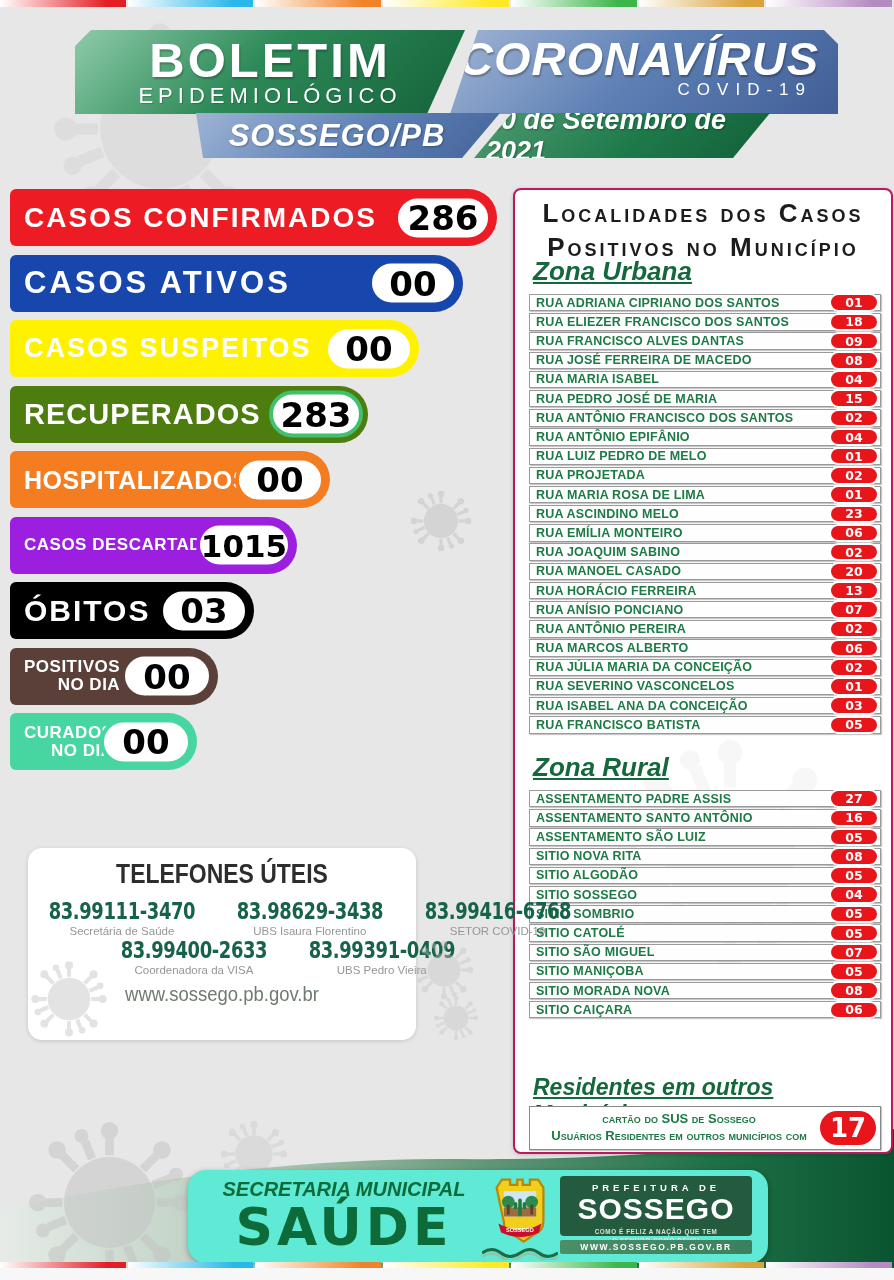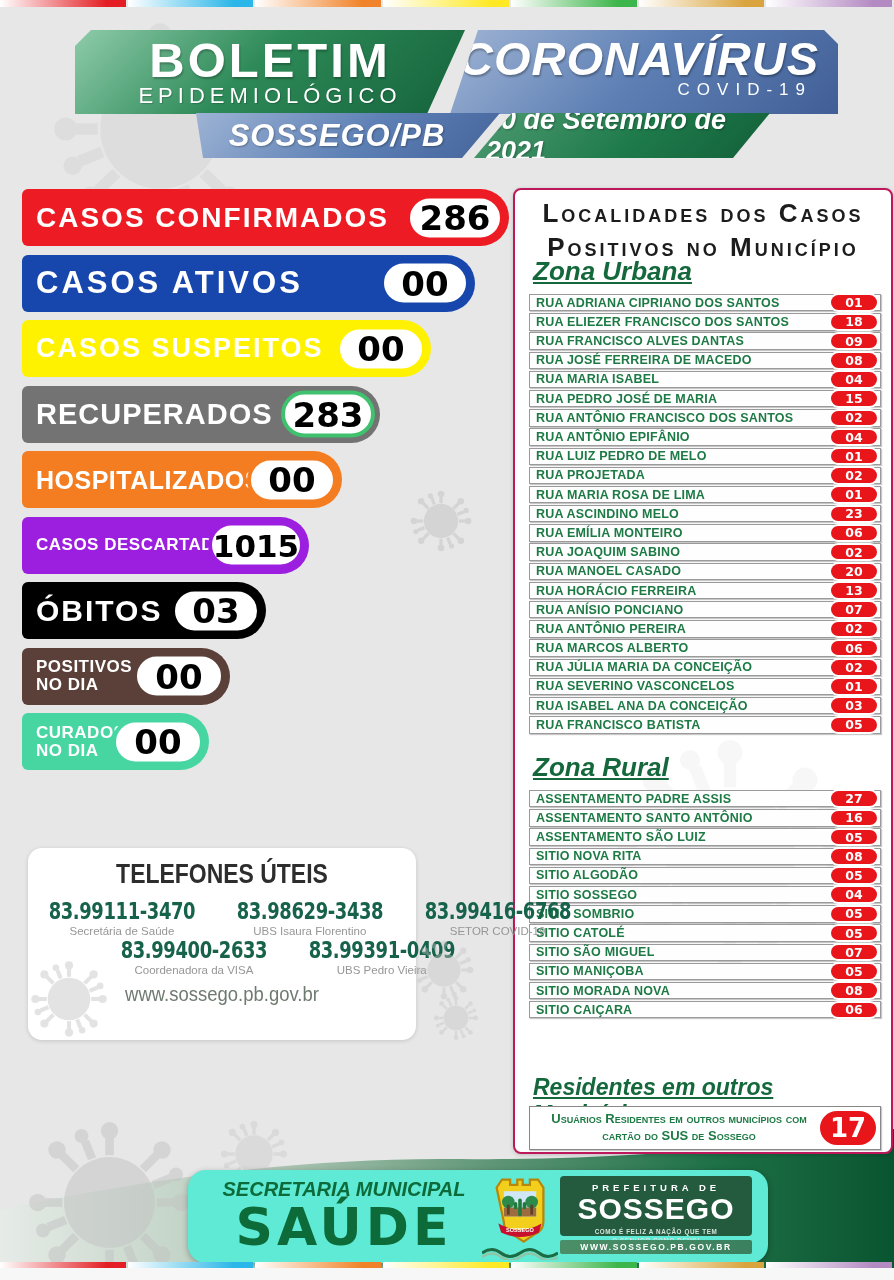--- a/index.html
+++ b/index.html
@@ -52,21 +52,21 @@
   .banner-date {
     position:absolute; left:474px; top:113px; width:296px; height:45px; z-index:2;
     background:linear-gradient(135deg,#4f9b72 0%,#1e7a4a 55%,#135f39 100%);
     clip-path:polygon(38px 0, 100% 0, calc(100% - 37px) 100%, 0 100%);
     color:#fff; font-size:27px; font-weight:700; font-style:italic;
     display:flex; align-items:center; justify-content:center; padding-left:12px;
     text-shadow:1px 1px 2px rgba(0,0,0,.3);
   }
 
   
-  .stats { position:absolute; left:22px; top:189px; z-index:2; }
+  .stats { position:absolute; left:10px; top:189px; z-index:2;text-align:right; }
   .stat-bar { position:relative; height:57px; margin-bottom:8.5px; border-radius:6px 29px 29px 6px;
     display:flex; align-items:center; color:#fff; }
   .stat-labels { padding-left:14px; font-weight:800; line-height:1.04; white-space:nowrap; }
   .stat-pill { position:absolute; right:5px; top:50%; transform:translateY(-50%); height:47px;
     background:#fff; border:4px solid #000; border-radius:26px;
     display:flex; align-items:center; justify-content:center;
     font-family:"DejaVu Sans", sans-serif; font-weight:800; font-size:34px; color:#000; }
 
   
   .panel { position:absolute; left:513px; top:188px; width:380px; height:966px; background:#fff;
@@ -237,21 +237,21 @@
       <div class="stat-bar" style="width: 409px; background: rgb(255, 242, 0);">
         <div class="stat-labels" style="font-size: 27px; letter-spacing: 2px;">
           <div>CASOS SUSPEITOS</div>
 
         </div>
         <div class="stat-pill" style="border-color: rgb(255, 242, 0); width: 90px; font-size: 34px;">
           <span>00</span>
         </div>
       </div>
 
-      <div class="stat-bar" style="width: 358px; background: #737373;">
+      <div class="stat-bar" style="width: 358px; background: #4d7c0f;">
         <div class="stat-labels" style="font-size: 29px; letter-spacing: 1px;">
           <div>RECUPERADOS</div>
 
         </div>
         <div class="stat-pill" style="border-color: rgb(63, 193, 109); width: 94px; font-size: 34px;">
           <span>283</span>
         </div>
       </div>
 
       <div class="stat-bar" style="width: 320px; background: rgb(244, 125, 33);">
@@ -492,22 +492,22 @@
 
         <div class="loc-row">
           <span class="loc-name">SITIO CAIÇARA</span>
           <span class="loc-pill">06</span>
         </div>
       </div>
 
     <div class="res-heading">Residentes em outros Municípios</div>
     <div class="res-box">
       <div class="res-text">
+        <div>cartão do SUS de Sossego</div>
         <div>Usuários Residentes em outros municípios com</div>
-        <div>cartão do SUS de Sossego</div>
       </div>
       <div class="res-pill">17</div>
     </div>
   </section>
 
   <section class="phones">
     <div class="phones-title">TELEFONES ÚTEIS</div>
     <div class="phone-row r1">
 
         <div class="phone-entry">

